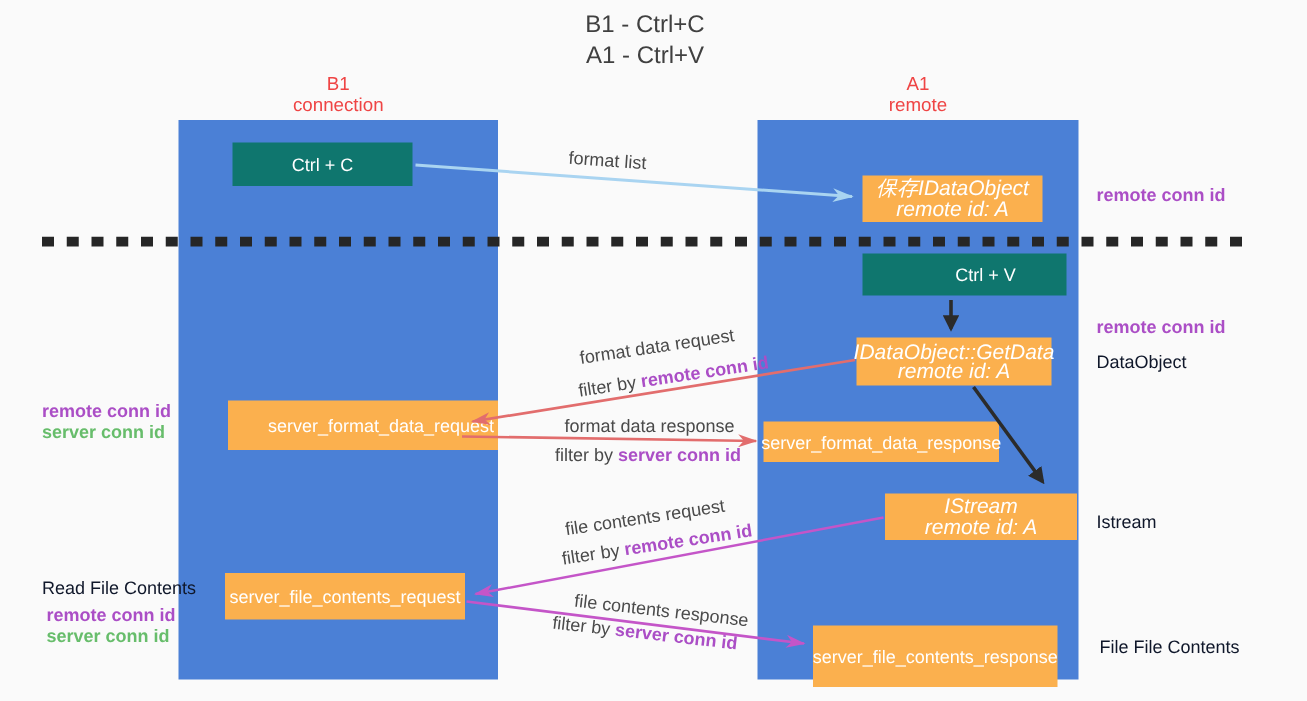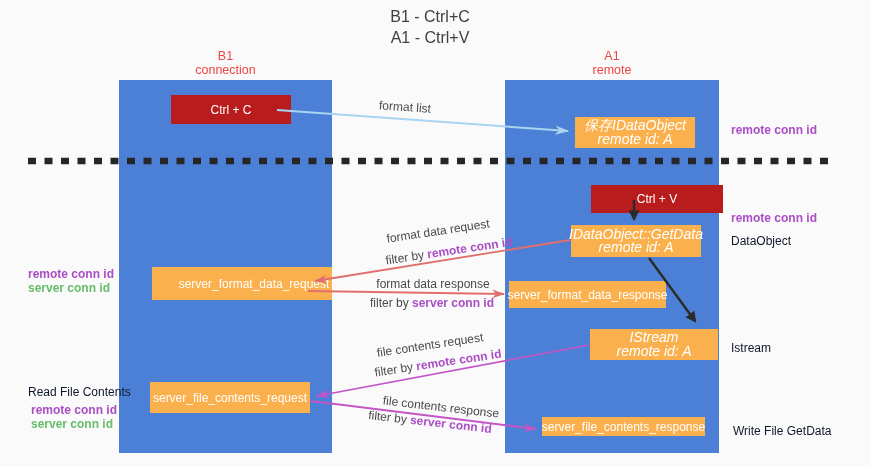--- a/index.html
+++ b/index.html
@@ -18,31 +18,31 @@
   .lane-header{
     top:49px;text-align:center;font-size:12.5px;line-height:14px;color:#ef4444;
   }
   .lh-left{left:119px;width:213px;}
   .lh-right{left:505px;width:214px;}
   .node{
     display:flex;flex-direction:column;align-items:center;justify-content:center;
     color:#ffffff;text-align:center;font-size:12px;line-height:14px;z-index:2;
   }
   .node.small{font-size:14px;line-height:13.5px;font-style:italic;}
-  .green{background:#b91c1c;margin-left:16px;}
+  .green{background:#0f766e;}
   .orange{background:#fbb04e;}
   .n-ctrl-c{left:155px;top:95px;width:120px;height:29px;}
   .n-saved{left:575px;top:117px;width:120px;height:31px;}
-  .n-ctrl-v{left:575px;top:185px;width:132px;height:28px;}
+  .n-ctrl-v{left:575px;top:169px;width:108px;height:28px;padding-left:28px;}
   .n-getdata{left:571px;top:225px;width:130px;height:32px;}
   .n-sfdreq{left:152px;top:267px;width:156px;height:33px;padding-left:24px;}
   .n-sfdresp{left:509px;top:281px;width:157px;height:27px;}
   .n-istream{left:590px;top:329px;width:128px;height:31px;}
   .n-sfcreq{left:150px;top:382px;width:160px;height:31px;}
-  .n-sfcresp{left:542px;top:417px;width:163px;height:19px;}
+  .n-sfcresp{left:542px;top:417px;width:163px;height:41px;}
   svg.overlay{left:0;top:0;z-index:3;pointer-events:none;}
   .flow-label{
     z-index:4;white-space:nowrap;font-size:12px;color:#4a4a4a;
     transform:translate(-50%,-50%);
   }
   .rot-up{transform:translate(-50%,-50%) rotate(-8.5deg);}
   .rot-dn{transform:translate(-50%,-50%) rotate(6.5deg);}
   .rot-fl{transform:translate(-50%,-50%) rotate(4deg);}
   .purple{color:#ab4ec6;font-weight:bold;}
   .greentx{color:#67bd6b;font-weight:bold;}
@@ -162,21 +162,21 @@
 
   <div class="abs flow-label rot-dn" style="left:441px;top:407px;">file contents response</div>
   <div class="abs flow-label rot-dn" style="left:430px;top:422px;">
     <span>filter by </span><span class="purple">server conn id</span>
   </div>
 
   <div class="abs margin-label purple" style="left:731px;top:123px;">remote conn id</div>
   <div class="abs margin-label purple" style="left:731px;top:211px;">remote conn id</div>
   <div class="abs margin-label black-label" style="left:731px;top:234px;">DataObject</div>
   <div class="abs margin-label black-label" style="left:731px;top:341px;">Istream</div>
-  <div class="abs margin-label black-label" style="left:733px;top:424px;">Write File GetData</div>
+  <div class="abs margin-label black-label" style="left:733px;top:424px;">File File Contents</div>
 
   <div class="abs margin-label purple" style="left:28px;top:267px;">remote conn id</div>
   <div class="abs margin-label greentx" style="left:28px;top:281px;">server conn id</div>
   <div class="abs margin-label black-label" style="left:28px;top:385px;">Read File Contents</div>
   <div class="abs margin-label purple" style="left:31px;top:403px;">remote conn id</div>
   <div class="abs margin-label greentx" style="left:31px;top:417px;">server conn id</div>
 
 </div>
 
 </body></html>

